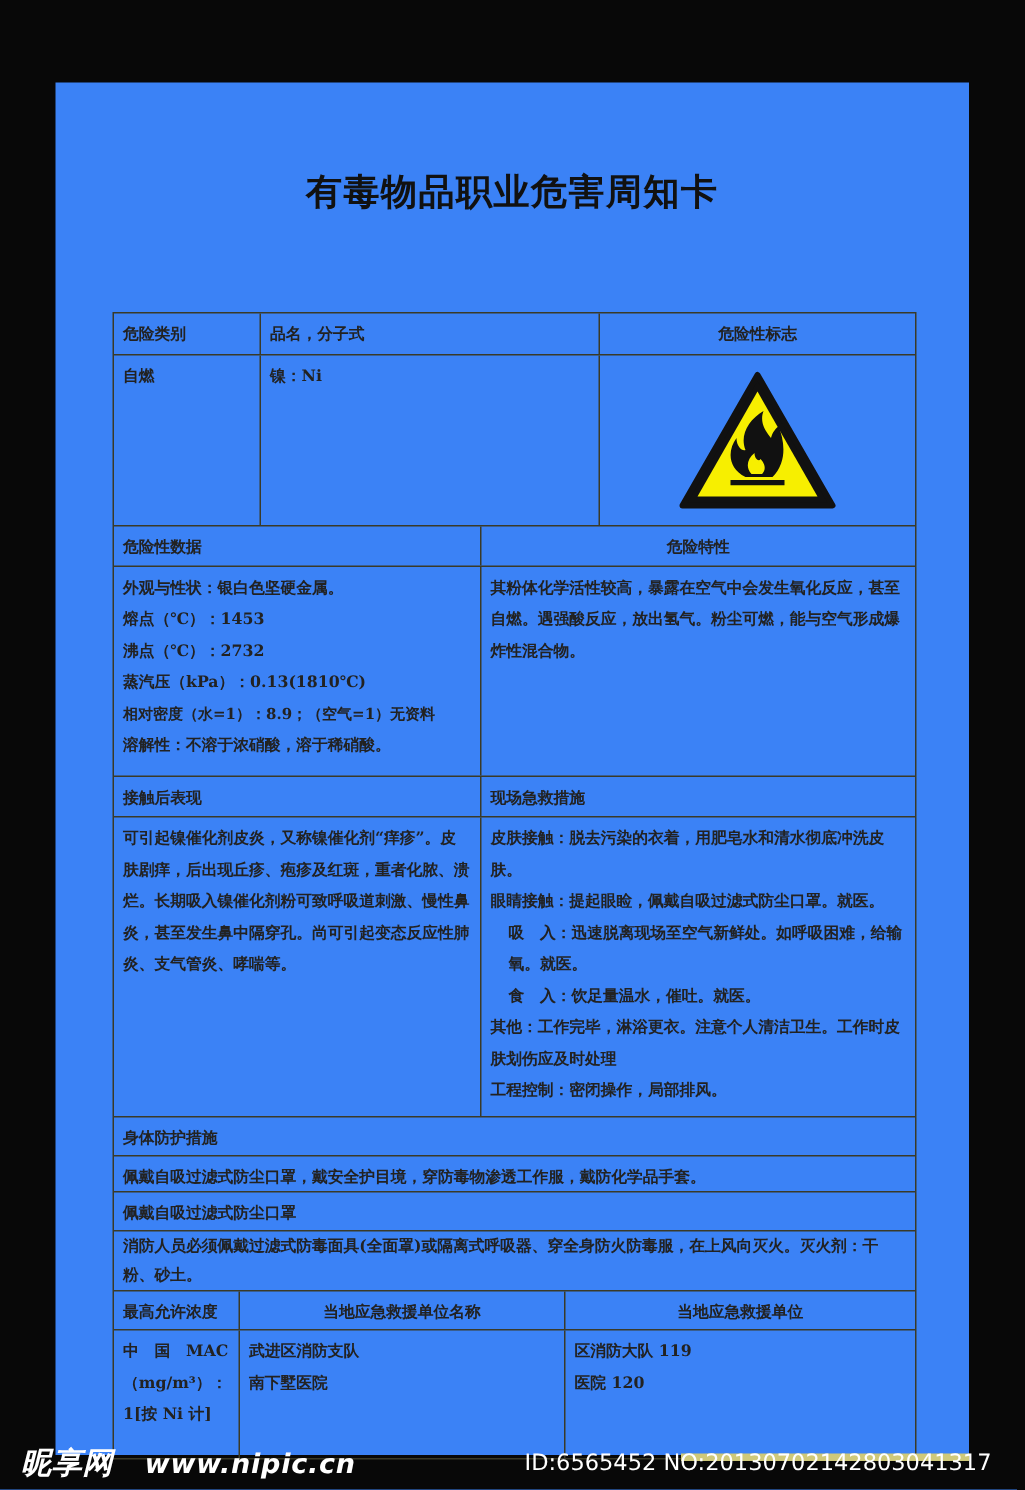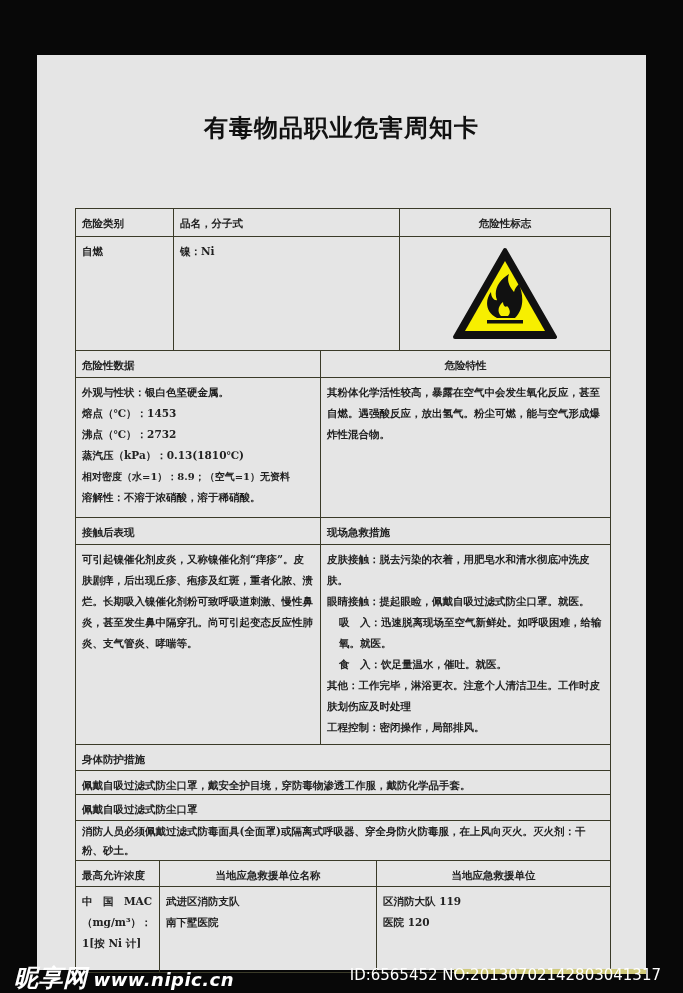--- a/index.html
+++ b/index.html
@@ -2,21 +2,21 @@
 <html><head>
 <meta charset="utf-8">
 <style>
   html, body { margin: 0; padding: 0; }
   body {
     width: 683px; height: 993px; background: #080808; position: relative; overflow: hidden;
     font-family: "DejaVu Serif", "Liberation Serif", serif;
   }
   .card {
     position: absolute; left: 37px; top: 55px; width: 609px; height: 915px;
-    background: #e5e5e5;
+    background: #3b82f6;
   }
   .title {
     position: absolute; left: 0; right: 0; top: 57px; text-align: center;
     font-family: "DejaVu Sans", "Liberation Sans", sans-serif;
     font-weight: bold; font-size: 24px; color: #111; letter-spacing: 1px;
   }
   .tbl {
     position: absolute; left: 38px; top: 113px; width: 536px;
     border: 1.5px solid #3a3a28; box-sizing: border-box; margin-top: 40px;
   }
@@ -30,21 +30,21 @@
   .center { text-align: center; }
   .hdr { height: 27px; line-height: 19px; }
   .p-line { display: block; }
   .indent { padding-left: 12px; }
   .icon-cell { display: flex; align-items: center; justify-content: center; }
   .watermark-left {
     position: absolute; left: 14px; top: 962px; color: #fff;
     font-family: "DejaVu Sans", "Liberation Sans", sans-serif; font-weight: bold; font-style: italic;
     font-size: 18px; letter-spacing: 0.5px;
   }
-  .watermark-left .logo { font-size: 24px; margin-right: 6px; font-family: Liberation Serif, serif; }
+  .watermark-left .logo { font-size: 20px; margin-right: 21px; font-family: Liberation Serif, serif; }
   .watermark-right {
     position: absolute; right: 22px; top: 966px; color: #fff;
     font-family: "DejaVu Sans", "Liberation Sans", sans-serif; font-size: 15px;
   }
   .strip {
     position: absolute; left: 454px; top: 969px; width: 192px; height: 5px; background: #cfc97a;
   }
 </style>
 </head>
 <body>

